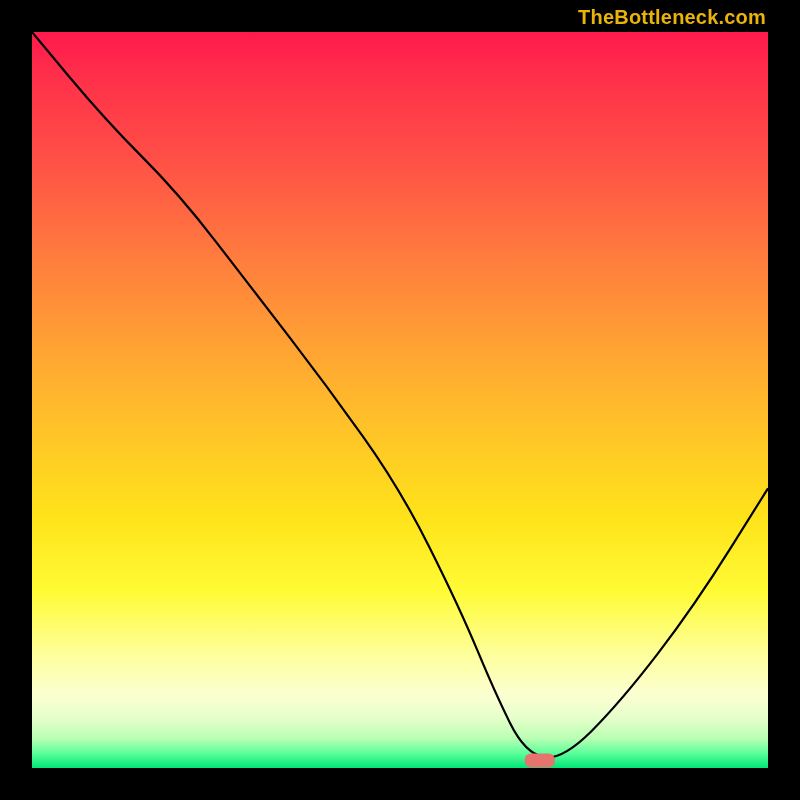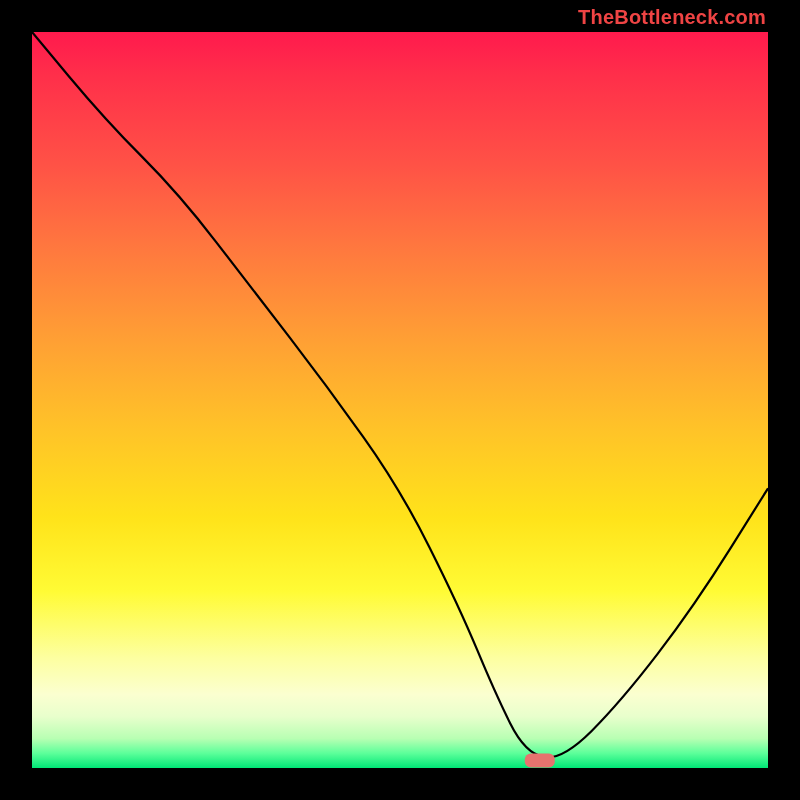--- a/index.html
+++ b/index.html
@@ -55,21 +55,21 @@
     stroke-width: 2.2;
     fill: none;
   }
   .marker {
     fill: #e6736e;
   }
   .watermark {
     position: absolute;
     top: 6px;
     right: 34px;
-    color: #ef4444;
+    color: #eab308;
     font-family: Arial, Helvetica, sans-serif;
     font-size: 20px;
     font-weight: 600;
     letter-spacing: 0.2px;
     user-select: none;
   }
 </style>
 </head>
 <body>
 

